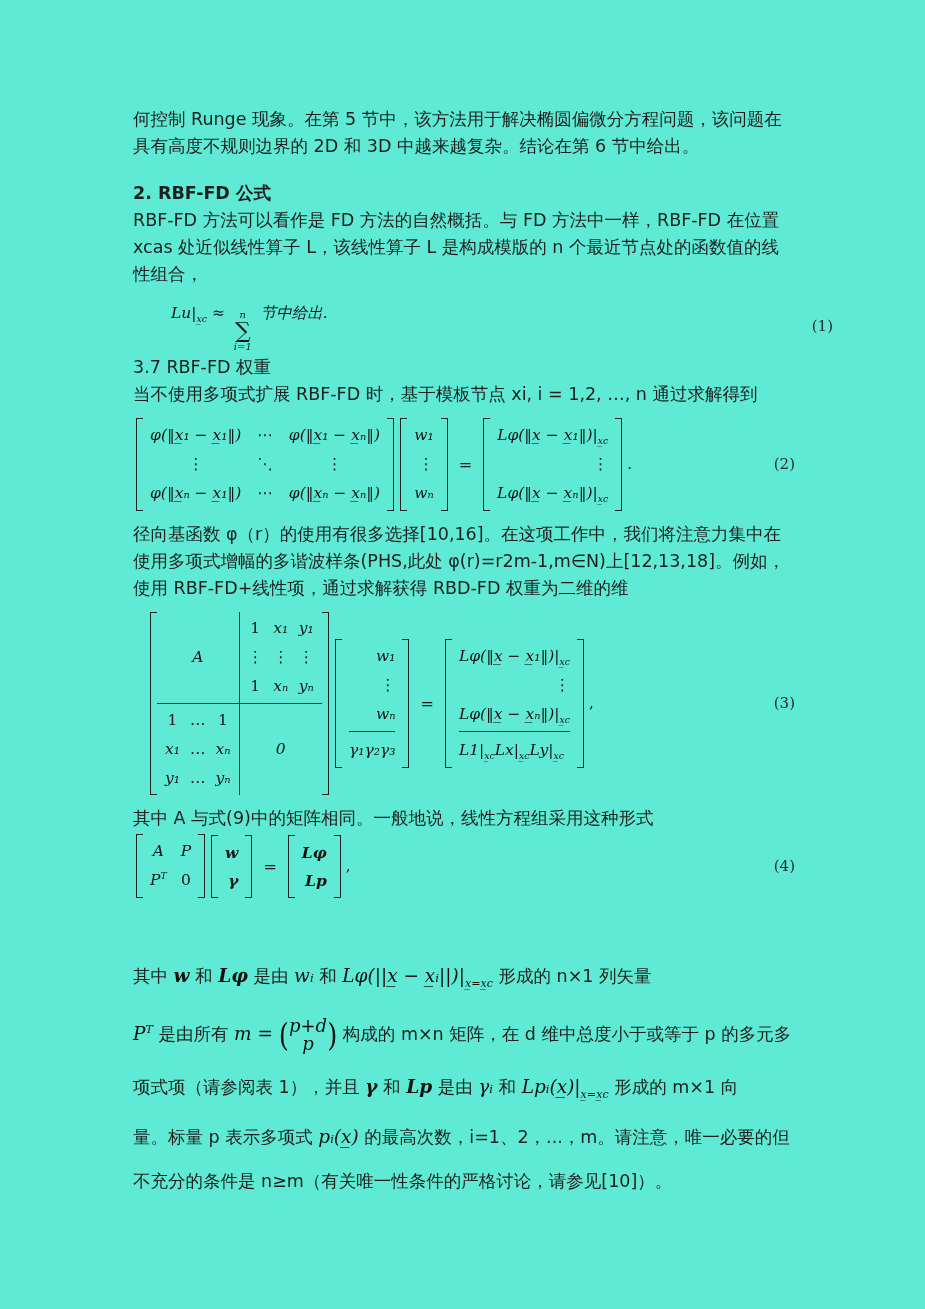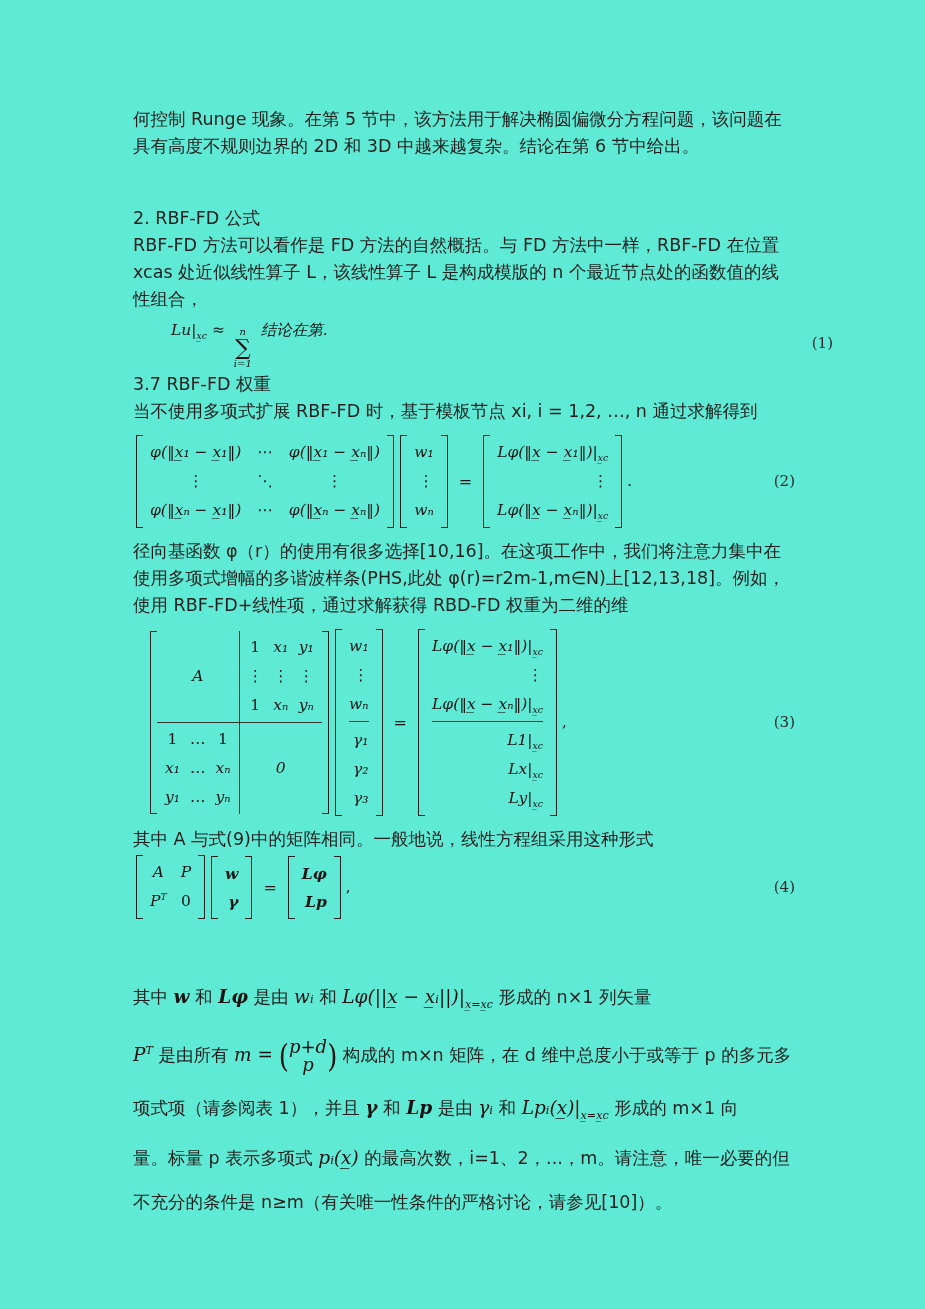--- a/index.html
+++ b/index.html
@@ -1,20 +1,20 @@
 <!DOCTYPE html>
 <html><head>
 <meta charset="utf-8">
 <style>
   html,body{margin:0;padding:0;background:#ffffff;}
   .page{position:relative;width:925px;height:1309px;background:#5eead4;overflow:hidden;
         font-family:"DejaVu Sans",sans-serif;color:#1f1f1f;}
   .content{position:absolute;left:133px;top:106px;width:662px;font-size:17.5px;line-height:27px;}
   p{margin:0;}
-  .h-sec{margin-top:45px;}
+  .h-sec{margin-top:20px;font-weight:bold;}
   .h-sub{margin-top:2px;}
 
   
   .eqrow{display:flex;align-items:center;width:100%;}
   .eqnum{margin-left:auto;font-size:15px;color:#2a2a2a;padding-left:10px;font-family:"DejaVu Serif",serif;}
   .mathf{font-family:"DejaVu Serif",serif;font-style:italic;font-size:15.5px;color:#141414;}
   .mathf .up{font-style:normal;}
   sub{font-size:0.6em;line-height:0;}
   sup{font-size:0.6em;line-height:0;}
 
@@ -34,21 +34,21 @@
   .eqsign{margin:0 8px;font-size:16px;}
   .tail{font-size:15px;margin-left:2px;}
 
   
   .blockmat{display:grid;grid-template-columns:auto auto;}
   .bm{padding:3px 8px;display:flex;align-items:center;justify-content:center;}
   .bm-tl{border-right:1px solid #333;border-bottom:1px solid #333;}
   .bm-tr{border-bottom:1px solid #333;}
   .bm-bl{border-right:1px solid #333;}
   .divide-top{border-bottom:1px solid #333;padding-bottom:3px;margin-bottom:3px;display:flex;flex-direction:column;row-gap:2px;}
-  .group{display:flex;flex-direction:column;row-gap:2px;}
+  .group{display:flex;flex-direction:row;row-gap:2px;}
 
   
   .rich{line-height:52px;}
   .rich2{line-height:44px;}
   .im{font-family:"DejaVu Serif",serif;font-style:italic;font-size:18.5px;color:#111;}
   .bi{font-weight:bold;}
   .binom{display:inline-flex;align-items:center;vertical-align:middle;}
   .binom .paren{font-size:26px;font-style:normal;transform:scaleY(1.25);display:inline-block;}
   .binom .stack{display:inline-flex;flex-direction:column;align-items:center;line-height:1;font-size:18px;}
 </style>
@@ -57,30 +57,30 @@
 
 <div class="page">
   <div class="content">
 
     <p>何控制 Runge 现象。在第 5 节中，该方法用于解决椭圆偏微分方程问题，该问题在具有高度不规则边界的 2D 和 3D 中越来越复杂。结论在第 6 节中给出。</p>
 
     <p class="h-sec">2. RBF-FD 公式</p>
 
     <p>RBF-FD 方法可以看作是 FD 方法的自然概括。与 FD 方法中一样，RBF-FD 在位置 xcas 处近似线性算子 L，该线性算子 L 是构成模版的 n 个最近节点处的函数值的线性组合，</p>
 
-    <div class="eqrow" style="margin:4px 0 0 0;padding-left:38px;">
+    <div class="eqrow" style="margin:12px 0 0 0;padding-left:38px;">
       <span class="mathf">
         <span>Lu|</span><sub>x̲c</sub>
         <span class="up">≈</span>
         <span class="sumstack">
           <span class="lim">n</span>
           <span class="sig">∑</span>
           <span class="lim">i=1</span>
         </span>
-        <span>结论在第.</span>
+        <span>节中给出.</span>
       </span>
       <span class="eqnum">(1)</span>
     </div>
 
     <p class="h-sub">3.7 RBF-FD 权重</p>
 
     <p>当不使用多项式扩展 RBF-FD 时，基于模板节点 xi, i = 1,2, …, n 通过求解得到</p>
 
     <div class="eqrow" style="margin:10px 0;">
       <span class="mathf" style="display:inline-flex;align-items:center;">

